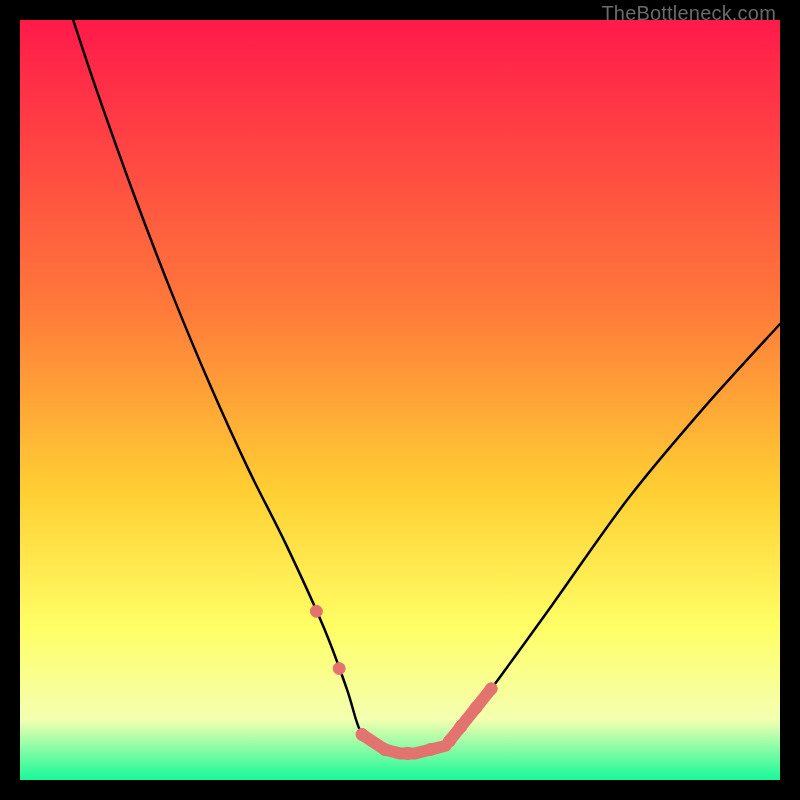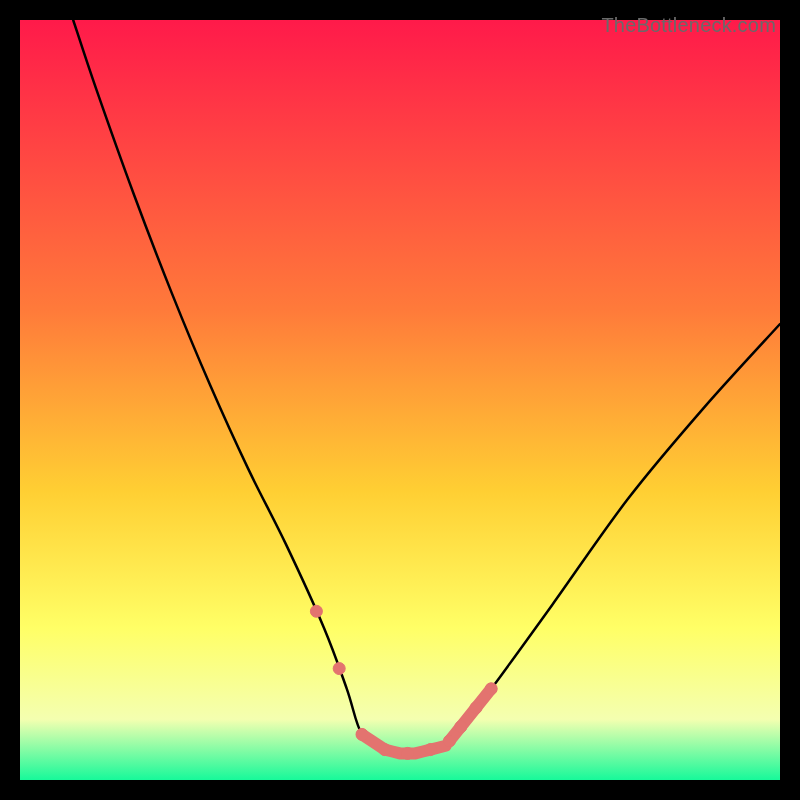--- a/index.html
+++ b/index.html
@@ -22,21 +22,21 @@
     position: absolute;
     left: 0;
     top: 0;
     width: 760px;
     height: 760px;
     display: block;
   }
   .watermark {
     position: absolute;
     right: 24px;
-    top: 14px;
+    top: 2px;
     font-family: Arial, Helvetica, sans-serif;
     font-size: 20px;
     font-weight: 500;
     color: #6a6a6a;
     letter-spacing: 0.2px;
   }
 </style>
 </head>
 <body>
 

